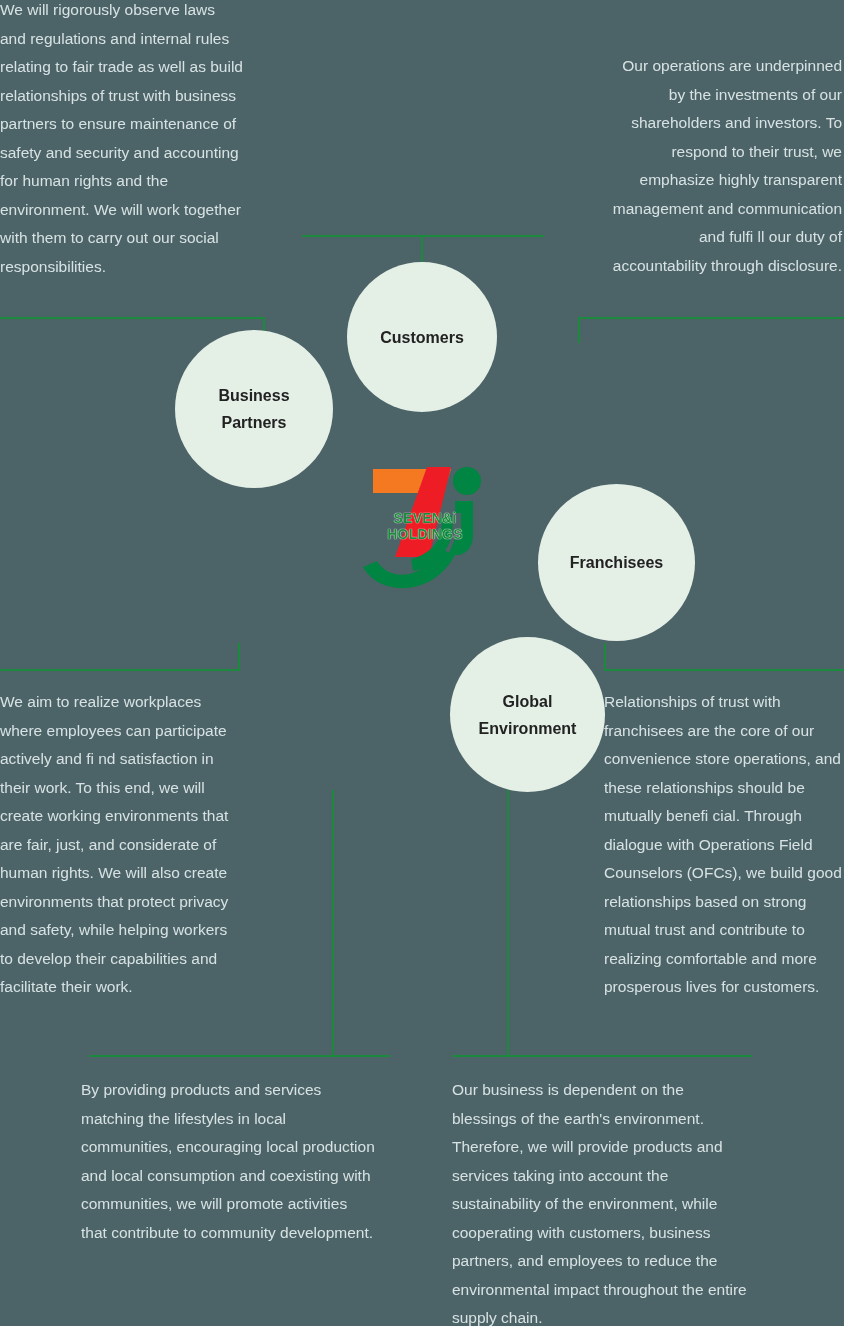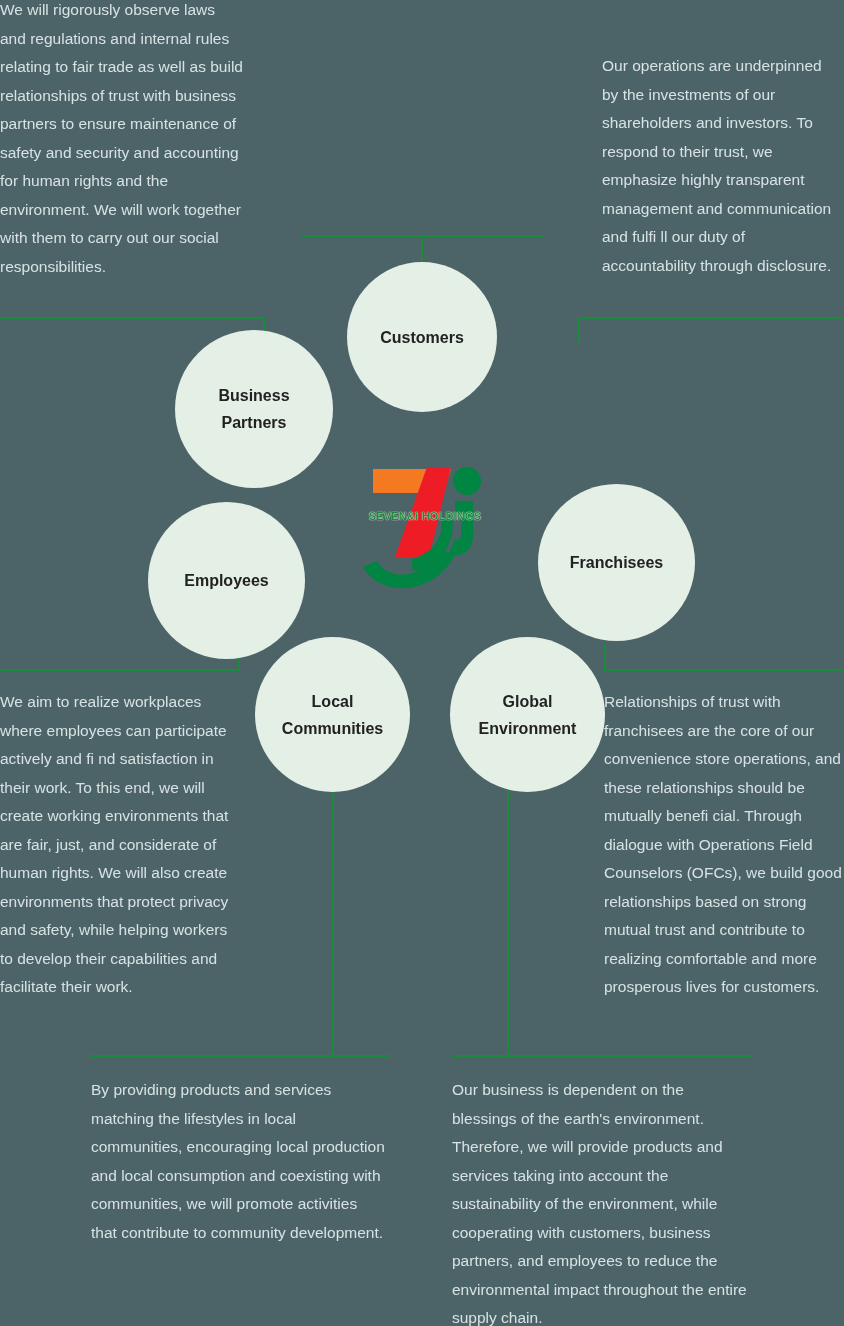--- a/index.html
+++ b/index.html
@@ -65,41 +65,41 @@
   }
   #logo svg { display: block; }
   .logo-text {
     position: absolute;
     left: 0;
     top: 55px;
     width: 140px;
     text-align: center;
     font-family: "Liberation Sans", sans-serif;
     font-weight: bold;
-    font-size: 11px;
+    font-size: 14px;
     letter-spacing: 0.2px;
     color: #1c8a3a;
     text-shadow: 0 0 1px #ffffff, 0 0 1px #ffffff;
   }
 </style>
 </head>
 <body>
 
 <div id="stage">
 
   <div class="desc" style="left:0px; top:-4px; width:243px;">We will rigorously observe laws and regulations and internal rules relating to fair trade as well as build relationships of trust with business partners to ensure maintenance of safety and security and accounting for human rights and the environment. We will work together with them to carry out our social responsibilities.</div>
 
 
-  <div class="desc" style="left:602px; top:52px; width:240px;">Our operations are underpinned by the investments of our shareholders and investors. To respond to their trust, we emphasize highly transparent management and communication and fulfi ll our duty of accountability through disclosure.</div>
+  <div class="desc" style="left:602px; top:52px; width:240px;text-align:right;">Our operations are underpinned by the investments of our shareholders and investors. To respond to their trust, we emphasize highly transparent management and communication and fulfi ll our duty of accountability through disclosure.</div>
 
   <div class="desc" style="left:0px; top:688px; width:243px;">We aim to realize workplaces where employees can participate actively and fi nd satisfaction in their work. To this end, we will create working environments that are fair, just, and considerate of human rights. We will also create environments that protect privacy and safety, while helping workers to develop their capabilities and facilitate their work.</div>
 
   <div class="desc" style="left:604px; top:688px; width:238px;">Relationships of trust with franchisees are the core of our convenience store operations, and these relationships should be mutually benefi cial. Through dialogue with Operations Field Counselors (OFCs), we build good relationships based on strong mutual trust and contribute to realizing comfortable and more prosperous lives for customers.</div>
 
-  <div class="desc" style="left:91px; top:1076px; width:296px;">By providing products and services matching the lifestyles in local communities, encouraging local production and local consumption and coexisting with communities, we will promote activities that contribute to community development.</div>
+  <div class="desc" style="left:81px; top:1076px; width:296px;">By providing products and services matching the lifestyles in local communities, encouraging local production and local consumption and coexisting with communities, we will promote activities that contribute to community development.</div>
 
   <div class="desc" style="left:452px; top:1076px; width:300px;">Our business is dependent on the blessings of the earth's environment. Therefore, we will provide products and services taking into account the sustainability of the environment, while cooperating with customers, business partners, and employees to reduce the environmental impact throughout the entire supply chain.</div>
 
   <div class="hline" style="left:302px; top:235px; width:242px;"></div>
   <div class="vline" style="left:421px; top:235px; height:30px;"></div>
 
   <div class="hline" style="left:0px; top:317px; width:265px;"></div>
   <div class="vline" style="left:263px; top:317px; height:26px;"></div>
 
   <div class="hline" style="left:578px; top:317px; width:266px;"></div>
@@ -120,32 +120,25 @@
   <div class="node" style="left:347px; top:262px; width:150px; height:150px;">
     <span>Customers</span>
   </div>
 
   <div class="node" style="left:175px; top:330px; width:158px; height:158px;">
     <span>Business
 Partners</span>
   </div>
 
 
-  <div class="node" style="left:148px; top:502px; width:157px; height:157px;">
-    <span>Employees</span>
-  </div>
 
   <div class="node" style="left:538px; top:484px; width:157px; height:157px;">
     <span>Franchisees</span>
   </div>
 
-  <div class="node" style="left:255px; top:637px; width:155px; height:155px;">
-    <span>Local
-Communities</span>
-  </div>
 
   <div class="node" style="left:450px; top:637px; width:155px; height:155px;">
     <span>Global
 Environment</span>
   </div>
 
   <div id="logo">
     <svg width="140" height="145" viewBox="0 0 140 145">
 
       <path d="M18 14 H96 L88 38 H18 Z" fill="#f47920"></path>

